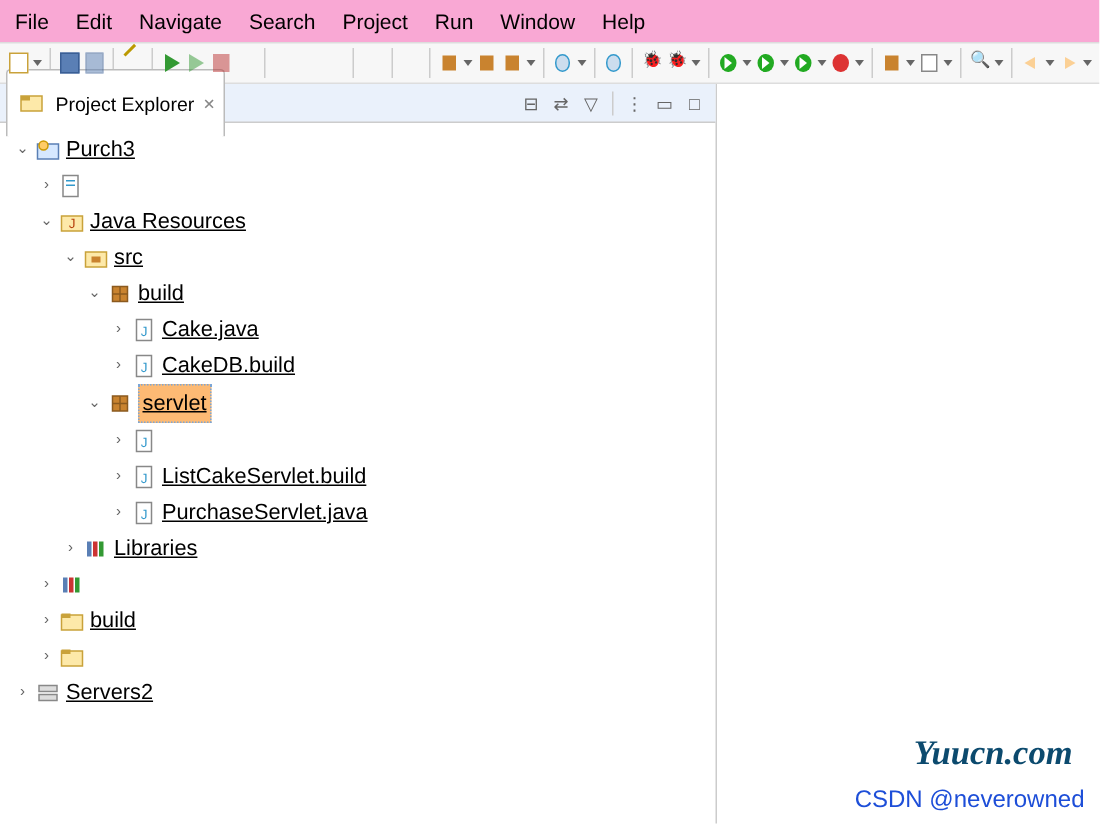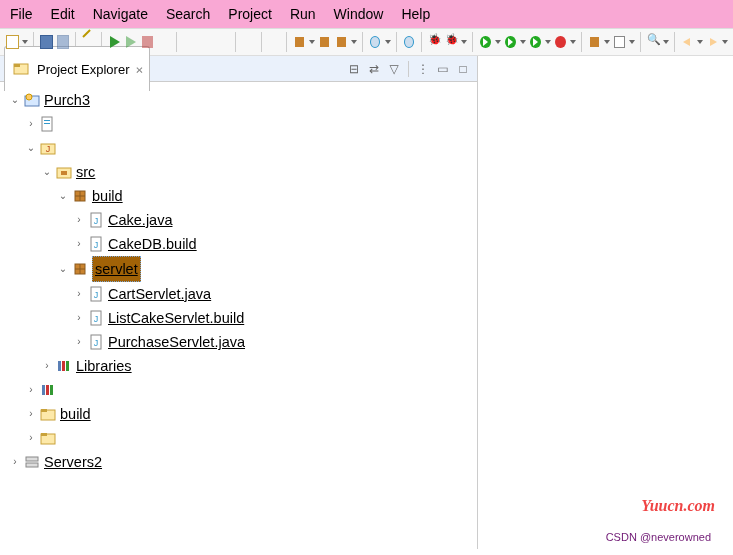--- a/index.html
+++ b/index.html
@@ -16,25 +16,25 @@
 .view-tab { display: flex; align-items: center; background: #eaf1fb; border-bottom: 1px solid #ccc; padding: 2px 4px; height: 26px; }
 .view-tab .tab { display: flex; align-items: center; gap: 4px; background: #fff; border: 1px solid #bbb; border-bottom: none; padding: 14px 6px; border-radius: 3px 3px 0 0; font-size: 13px; }
 .view-tab .tab-close { font-family: monospace; color: #888; margin-left: 2px; }
 .view-tab .spacer { flex: 1; }
 .view-tab .mini-btn { width: 16px; height: 16px; margin: 0 2px; display: inline-flex; align-items: center; justify-content: center; color: #666; font-size: 12px; }
 .tree { padding: 6px 0 0 8px; font-size: 14.5px; line-height: 24px; }
 .node { display: flex; align-items: center; white-space: nowrap; }
 .twisty { width: 14px; text-align: center; color: #666; font-size: 10px; cursor: default; }
 .icon { width: 16px; height: 16px; margin: 0 4px 0 2px; display: inline-flex; align-items: center; justify-content: center; }
 .label { cursor: default; text-decoration: underline; }
-.label.sel { background: #a16207; border: 1px dotted #7aa5d6; padding: 0 2px; }
+.label.sel { background: #fdba74; border: 1px dotted #7aa5d6; padding: 0 2px; }
 .ind1 { padding-left: 16px; } .ind2 { padding-left: 32px; } .ind3 { padding-left: 48px; }
 .ind4 { padding-left: 64px; }
-.watermark1 { position: absolute; right: 18px; bottom: 40px; color: #ef4444; font-weight: bold; font-size: 16px; font-style: italic; font-family: Georgia, serif; }
-.watermark2 { position: absolute; right: 22px; bottom: 12px; color: #701a75; font-size: 11px; }
+.watermark1 { position: absolute; right: 18px; bottom: 40px; color: #0c4a6e; font-weight: bold; font-size: 23px; font-style: italic; font-family: Georgia, serif; }
+.watermark2 { position: absolute; right: 10px; bottom: 12px; color: #1d4ed8; font-size: 16px; }
 
 .i-new::before{content:"";position:absolute;inset:1px;border:1px solid #c9a23a;background:#fff;}
 .i-save::before{content:"";position:absolute;inset:1px;background:#5a7fb5;border:1px solid #3a5f95;}
 .i-saveall{opacity:.5}.i-saveall::before{content:"";position:absolute;inset:1px;background:#5a7fb5;border:1px solid #3a5f95;}
 .i-run::before{content:"";position:absolute;left:3px;top:2px;border-left:10px solid #393;border-top:6px solid transparent;border-bottom:6px solid transparent;}
 .i-debug::before{content:"🐞";position:absolute;font-size:11px;left:1px;top:-1px;color:#396;}
 .i-runcfg::before{content:"";position:absolute;inset:2px;border-radius:50%;background:#2a2;}
 .i-runcfg::after{content:"";position:absolute;left:5px;top:4px;border-left:5px solid #fff;border-top:4px solid transparent;border-bottom:4px solid transparent;}
 .i-ext::before{content:"";position:absolute;inset:2px;border-radius:50%;background:#d33;}
 .i-stop{opacity:.5}.i-stop::before{content:"";position:absolute;inset:2px;background:#b33;}
@@ -165,20 +165,21 @@
           </span>
       </div>
       <div class="node ind1">
         <span class="twisty">⌄</span>
         <span class="icon">
             <svg viewBox="0 0 16 16">
               <rect x="1" y="4" width="14" height="10" fill="#fde9a9" stroke="#c9a23a"></rect>
               <text x="8" y="12" font-size="9" text-anchor="middle" fill="#b7410e">J</text>
             </svg>
           </span>
+        <span class="label">Java Resources</span>
       </div>
       <div class="node ind2">
         <span class="twisty">⌄</span>
         <span class="icon">
             <svg viewBox="0 0 16 16">
               <rect x="1" y="4" width="14" height="10" fill="#fde9a9" stroke="#c9a23a"></rect>
               <rect x="5" y="7" width="6" height="4" fill="#c9832f"></rect>
             </svg>
           </span>
         <span class="label">src</span>
@@ -226,21 +227,20 @@
         <span class="label sel">servlet</span>
       </div>
       <div class="node ind4">
         <span class="twisty">›</span>
         <span class="icon">
             <svg viewBox="0 0 16 16">
               <rect x="3" y="1" width="10" height="14" fill="#fff" stroke="#888"></rect>
               <text x="8" y="12" font-size="9" text-anchor="middle" fill="#39c">J</text>
             </svg>
           </span>
-        <span class="label">CartServlet.java</span>
       </div>
       <div class="node ind4">
         <span class="twisty">›</span>
         <span class="icon">
             <svg viewBox="0 0 16 16">
               <rect x="3" y="1" width="10" height="14" fill="#fff" stroke="#888"></rect>
               <text x="8" y="12" font-size="9" text-anchor="middle" fill="#39c">J</text>
             </svg>
           </span>
         <span class="label">ListCakeServlet.build</span>

